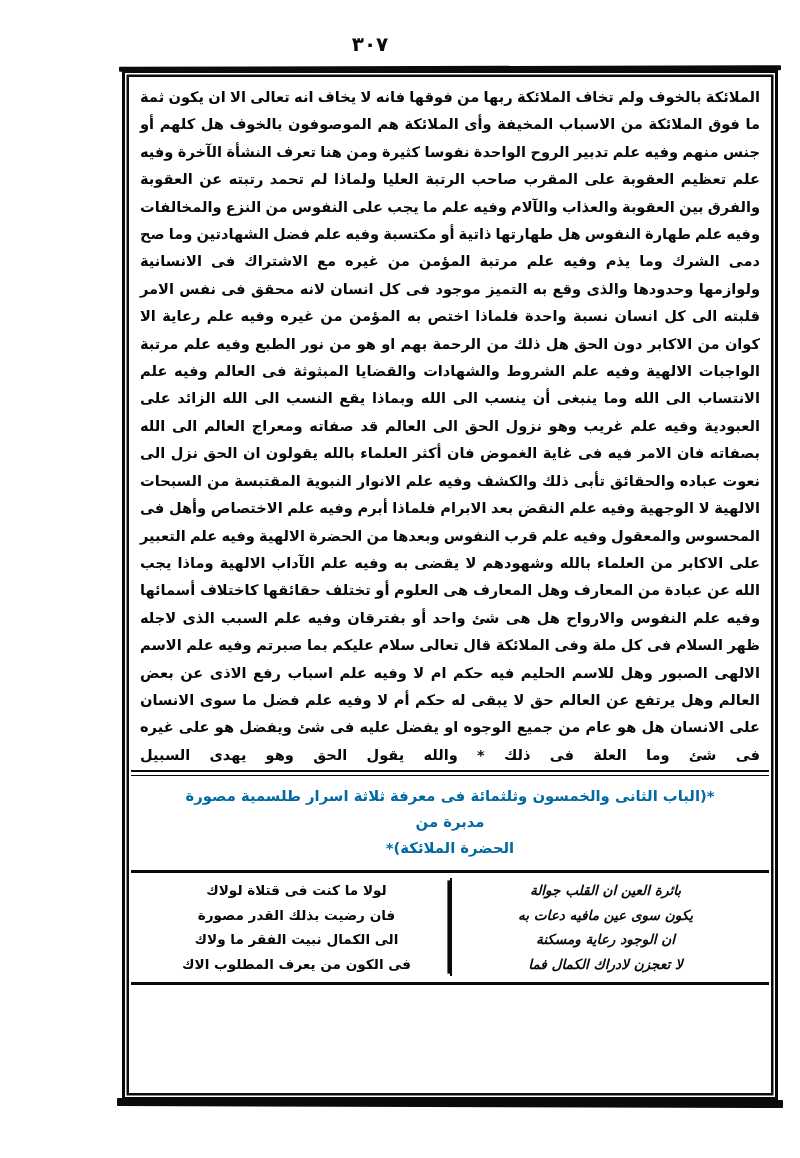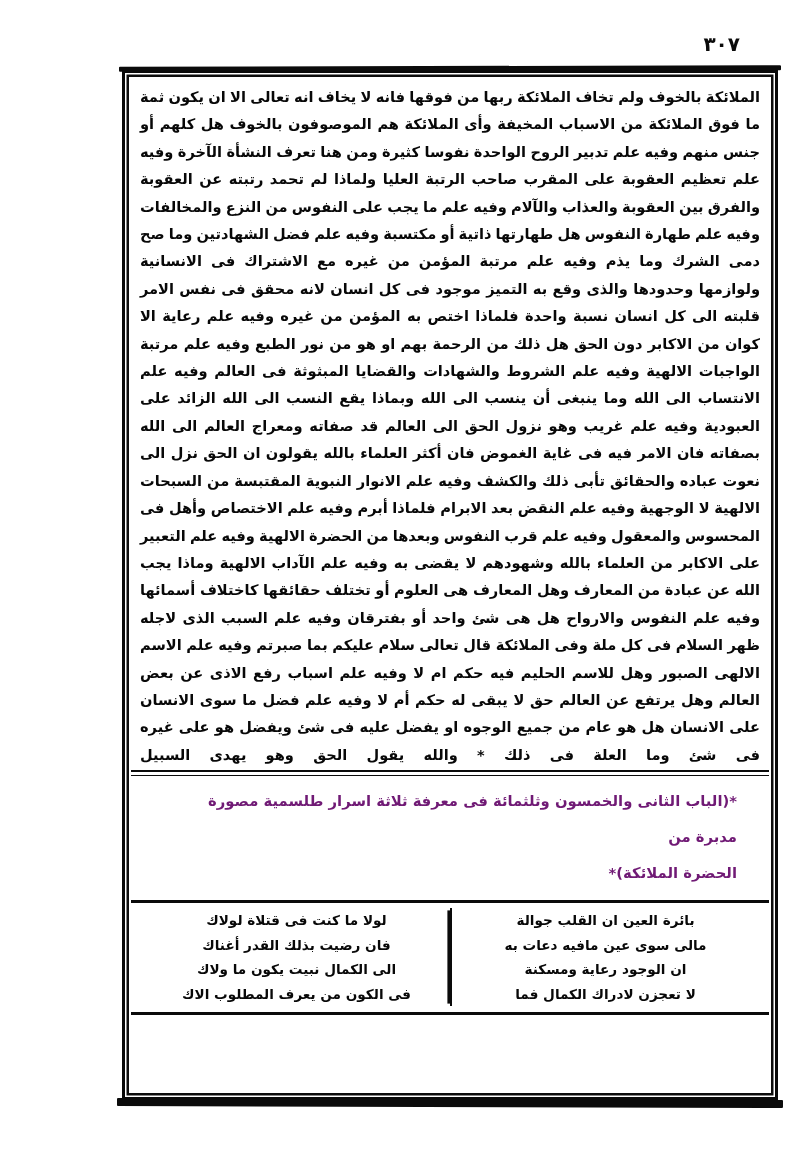--- a/index.html
+++ b/index.html
@@ -22,21 +22,21 @@
     inset: 0;
     background: #ffffff;
   }
 
   
   .folio-number {
     position: absolute;
     top: 32px;
     left: 0;
     right: 0;
-    text-align: right;
+    text-align: center;
     margin-right: 60px;
     font-size: 20px;
     font-weight: bold;
     color: #0a0a0a;
     letter-spacing: 1px;
     direction: rtl;
   }
 
   
   .text-frame {
@@ -103,23 +103,24 @@
     margin: 4px 2px 0 2px;
   }
   .chapter-rule.double {
     border-top: 2.5px solid #0a0a0a;
     border-bottom: 1.6px solid #0a0a0a;
     height: 3px;
     margin: 0 2px;
   }
   .chapter-heading {
     direction: rtl;
-    color: #701a75;
+    text-align: center;
+    color: #0369a1;
     font-size: 14.8px;
-    line-height: 36px;
+    line-height: 26px;
     font-weight: 700;
     padding: 7px 34px 7px 34px;
   }
 
   
   .verse-table-wrap {
     padding: 0 0 0 0;
     border-top: 3px solid #0a0a0a;
     border-bottom: 3.4px solid #0a0a0a;
     margin: 2px 2px;
@@ -135,20 +136,21 @@
     flex: 1 1 50%;
     direction: rtl;
     text-align: center;
     padding: 0 10px;
     box-sizing: border-box;
   }
   .verse-col.col-right {
     border-left: 2.2px solid #0a0a0a;
     box-shadow: -5px 0 0 -2.4px #0a0a0a;
     padding-left: 16px;
+    font-style: italic;
   }
   .verse-col.col-left {
     padding-right: 14px;
   }
   .verse-line {
     font-size: 13.6px;
     line-height: 24.5px;
     color: #080808;
     font-weight: 600;
     white-space: nowrap;
@@ -175,29 +177,29 @@
       <div class="chapter-heading">
         <span>*(الباب الثانى والخمسون وثلثمائة فى معرفة ثلاثة اسرار طلسمية مصورة مدبرة من</span><br>
         <span>الحضرة الملائكة)*</span>
       </div>
 
       <div class="verse-table-wrap">
         <div class="verse-table">
 
           <div class="verse-col col-right">
             <div class="verse-line">بائرة العين ان القلب جوالة</div>
-            <div class="verse-line">مالى سوى عين مافيه دعات به</div>
+            <div class="verse-line">يكون سوى عين مافيه دعات به</div>
             <div class="verse-line">ان الوجود رعاية ومسكنة</div>
             <div class="verse-line">لا تعجزن لادراك الكمال فما</div>
           </div>
 
           <div class="verse-col col-left">
             <div class="verse-line">لولا ما كنت فى قتلاة لولاك</div>
-            <div class="verse-line">فان رضيت بذلك القدر أغناك</div>
-            <div class="verse-line">الى الكمال نبيت يكون ما ولاك</div>
+            <div class="verse-line">فان رضيت بذلك القدر مصورة</div>
+            <div class="verse-line">الى الكمال نبيت الفقر ما ولاك</div>
             <div class="verse-line">فى الكون من يعرف المطلوب الاك</div>
           </div>
 
         </div>
       </div>
 
     </div>
   </div>
 
 </div>

